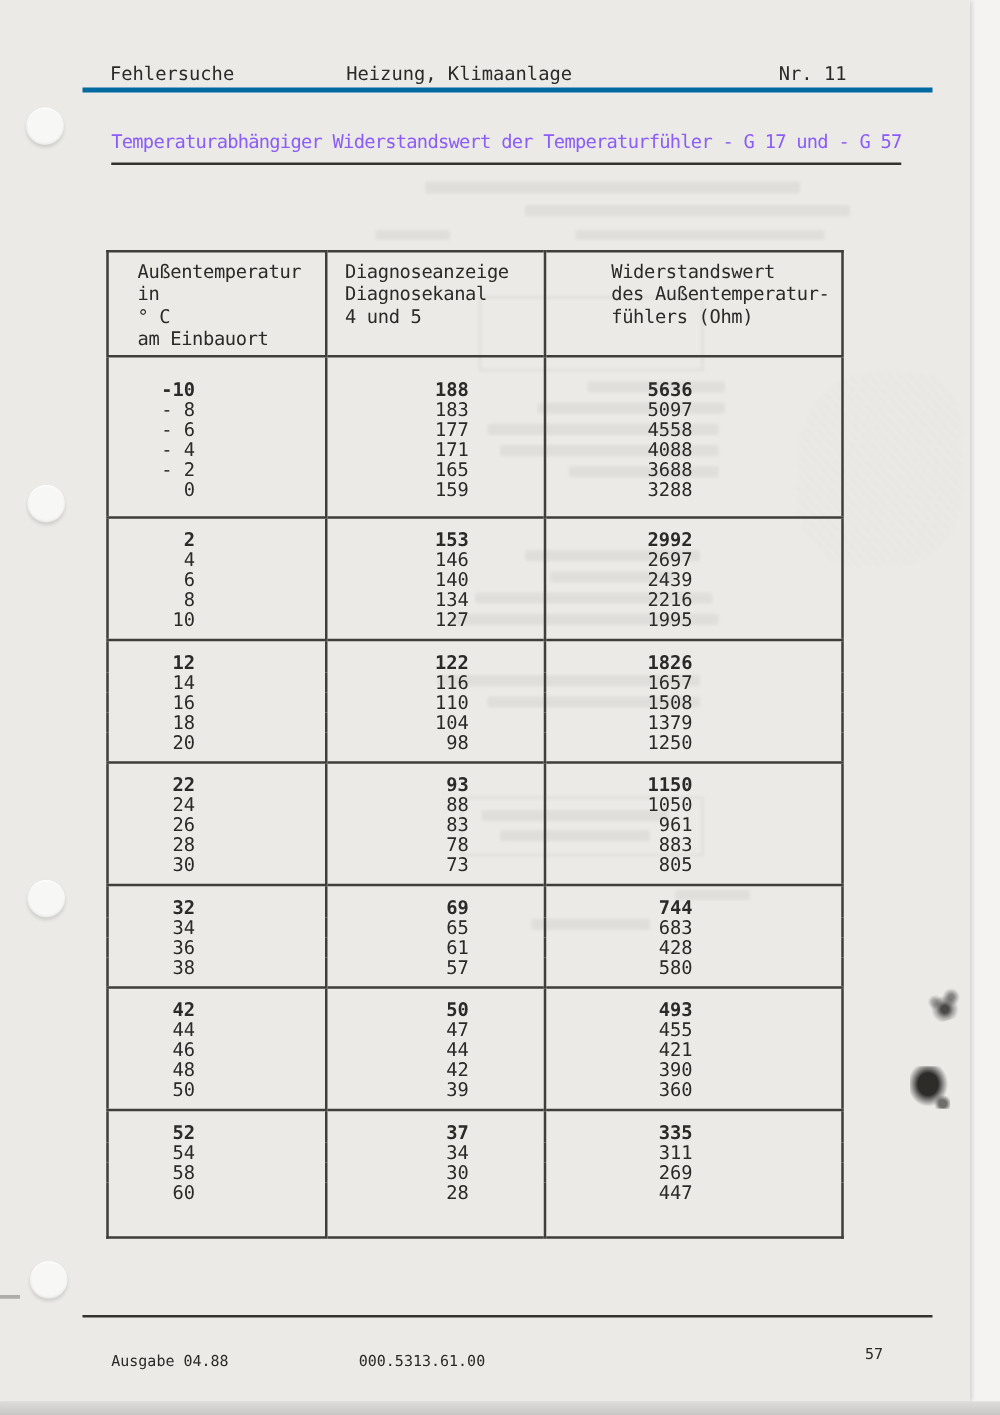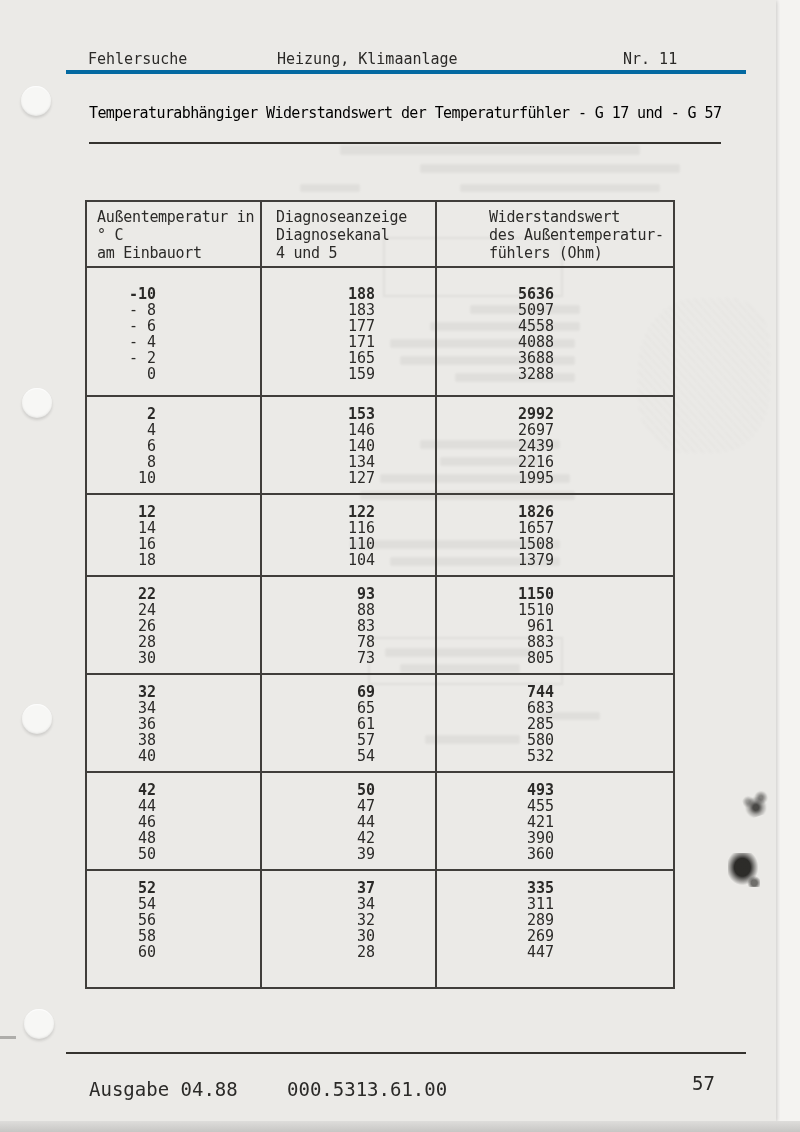--- a/index.html
+++ b/index.html
@@ -36,53 +36,53 @@
     border-bottom:4px solid #0369a1; font-size:15px; line-height:18px;
   }
   .doc-header .hl { position:absolute; top:0; white-space:pre; }
   .hd-left  { left:22px; }
   .hd-center{ left:211px; }
   .hd-right { left:557px; }
 
   .doc-title {
     position:absolute; left:89px; top:104px;
     font-size:15px; line-height:18px; letter-spacing:-0.6px; white-space:pre;
-    padding-bottom:20px; border-bottom:2px solid #35332f; color:#000000;
+    padding-bottom:8px; border-bottom:2px solid #35332f; color:#8b5cf6;
   }
 
   
   table.res-table {
     position:absolute; left:85px; top:200px; width:588px;
     border-collapse:collapse; table-layout:fixed;
     font-size:15px; color:#2b2a28;
   }
   table.res-table { border:2px solid #403e3b; }
   .res-table th, .res-table td { border-left:2px solid #403e3b; }
   .res-table th:first-child, .res-table td:first-child { border-left:none; }
   .res-table th {
     font-weight:normal; text-align:left; vertical-align:top;
     padding:6px 0 4px 0; line-height:18px; letter-spacing:-0.3px;
   }
-  .res-table th.h0 { padding-left:10px; }
+  .res-table th.h0 { padding-left:23px; }
   .res-table th.h1 { padding-left:14px; }
   .res-table th.h2 { padding-left:52px; }
   .res-table td { padding:0; line-height:16px; text-align:center; }
   .res-table td .num { display:inline-block; text-align:right; white-space:pre; }
   .res-table td.c0 { padding-right:62px; } .res-table td.c0 .num { width:27px; }
   .res-table td.c1 { padding-right:22px;padding-left:48px; } .res-table td.c1 .num { width:27px; }
   .res-table td.c2 { padding-right:38px; } .res-table td.c2 .num { width:36px; }
   tbody.grp tr:first-child td { border-top:2px solid #403e3b; padding-top:9px;font-weight:bold; }
   tbody.grp tr:last-child  td { padding-bottom:7px; }
   tbody.g0 tr:first-child  td { padding-top:18px; }
   tbody.g0 tr:last-child   td { padding-bottom:13px; }
   tbody.g6 tr:last-child   td { padding-bottom:27px;margin-top:36px; }
 
   
   .doc-footer-line { position:absolute; left:66px; top:1052px; width:680px; height:0; border-top:2px solid #35332f; }
-  .ft { position:absolute; font-size:19px; line-height:18px; white-space:pre; }
+  .ft { position:absolute; font-size:12px; line-height:18px; white-space:pre; }
   .ft-edition { left:89px;  top:1080px; }
   .ft-docnum  { left:287px; top:1080px; }
   .ft-page    { left:692px; top:1074px; }
 
   
   .bleed { position:absolute; opacity:0.07; filter:blur(1.1px); pointer-events:none; }
   .bleed-bar { background:#55534f; border-radius:2px; }
   .bleed-box { border:2px solid #55534f; background:transparent; }
   .bleed-sketch {
     opacity:0.08; filter:blur(1.6px);
@@ -241,31 +241,36 @@
         <tr>
           <td class="c0"><span class="num">16</span></td>
           <td class="c1"><span class="num">110</span></td>
           <td class="c2"><span class="num">1508</span></td>
         </tr>
         <tr>
           <td class="c0"><span class="num">18</span></td>
           <td class="c1"><span class="num">104</span></td>
           <td class="c2"><span class="num">1379</span></td>
         </tr>
+        <tr>
+          <td class="c0"><span class="num">20</span></td>
+          <td class="c1"><span class="num">98</span></td>
+          <td class="c2"><span class="num">1250</span></td>
+        </tr>
       </tbody>
       <tbody class="grp g3">
         <tr>
           <td class="c0"><span class="num">22</span></td>
           <td class="c1"><span class="num">93</span></td>
           <td class="c2"><span class="num">1150</span></td>
         </tr>
         <tr>
           <td class="c0"><span class="num">24</span></td>
           <td class="c1"><span class="num">88</span></td>
-          <td class="c2"><span class="num">1510</span></td>
+          <td class="c2"><span class="num">1050</span></td>
         </tr>
         <tr>
           <td class="c0"><span class="num">26</span></td>
           <td class="c1"><span class="num">83</span></td>
           <td class="c2"><span class="num">961</span></td>
         </tr>
         <tr>
           <td class="c0"><span class="num">28</span></td>
           <td class="c1"><span class="num">78</span></td>
           <td class="c2"><span class="num">883</span></td>
@@ -283,32 +288,27 @@
           <td class="c2"><span class="num">744</span></td>
         </tr>
         <tr>
           <td class="c0"><span class="num">34</span></td>
           <td class="c1"><span class="num">65</span></td>
           <td class="c2"><span class="num">683</span></td>
         </tr>
         <tr>
           <td class="c0"><span class="num">36</span></td>
           <td class="c1"><span class="num">61</span></td>
-          <td class="c2"><span class="num">285</span></td>
+          <td class="c2"><span class="num">428</span></td>
         </tr>
         <tr>
           <td class="c0"><span class="num">38</span></td>
           <td class="c1"><span class="num">57</span></td>
           <td class="c2"><span class="num">580</span></td>
         </tr>
-        <tr>
-          <td class="c0"><span class="num">40</span></td>
-          <td class="c1"><span class="num">54</span></td>
-          <td class="c2"><span class="num">532</span></td>
-        </tr>
       </tbody>
       <tbody class="grp g5">
         <tr>
           <td class="c0"><span class="num">42</span></td>
           <td class="c1"><span class="num">50</span></td>
           <td class="c2"><span class="num">493</span></td>
         </tr>
         <tr>
           <td class="c0"><span class="num">44</span></td>
           <td class="c1"><span class="num">47</span></td>
@@ -333,25 +333,20 @@
       <tbody class="grp g6">
         <tr>
           <td class="c0"><span class="num">52</span></td>
           <td class="c1"><span class="num">37</span></td>
           <td class="c2"><span class="num">335</span></td>
         </tr>
         <tr>
           <td class="c0"><span class="num">54</span></td>
           <td class="c1"><span class="num">34</span></td>
           <td class="c2"><span class="num">311</span></td>
-        </tr>
-        <tr>
-          <td class="c0"><span class="num">56</span></td>
-          <td class="c1"><span class="num">32</span></td>
-          <td class="c2"><span class="num">289</span></td>
         </tr>
         <tr>
           <td class="c0"><span class="num">58</span></td>
           <td class="c1"><span class="num">30</span></td>
           <td class="c2"><span class="num">269</span></td>
         </tr>
         <tr>
           <td class="c0"><span class="num">60</span></td>
           <td class="c1"><span class="num">28</span></td>
           <td class="c2"><span class="num">447</span></td>

